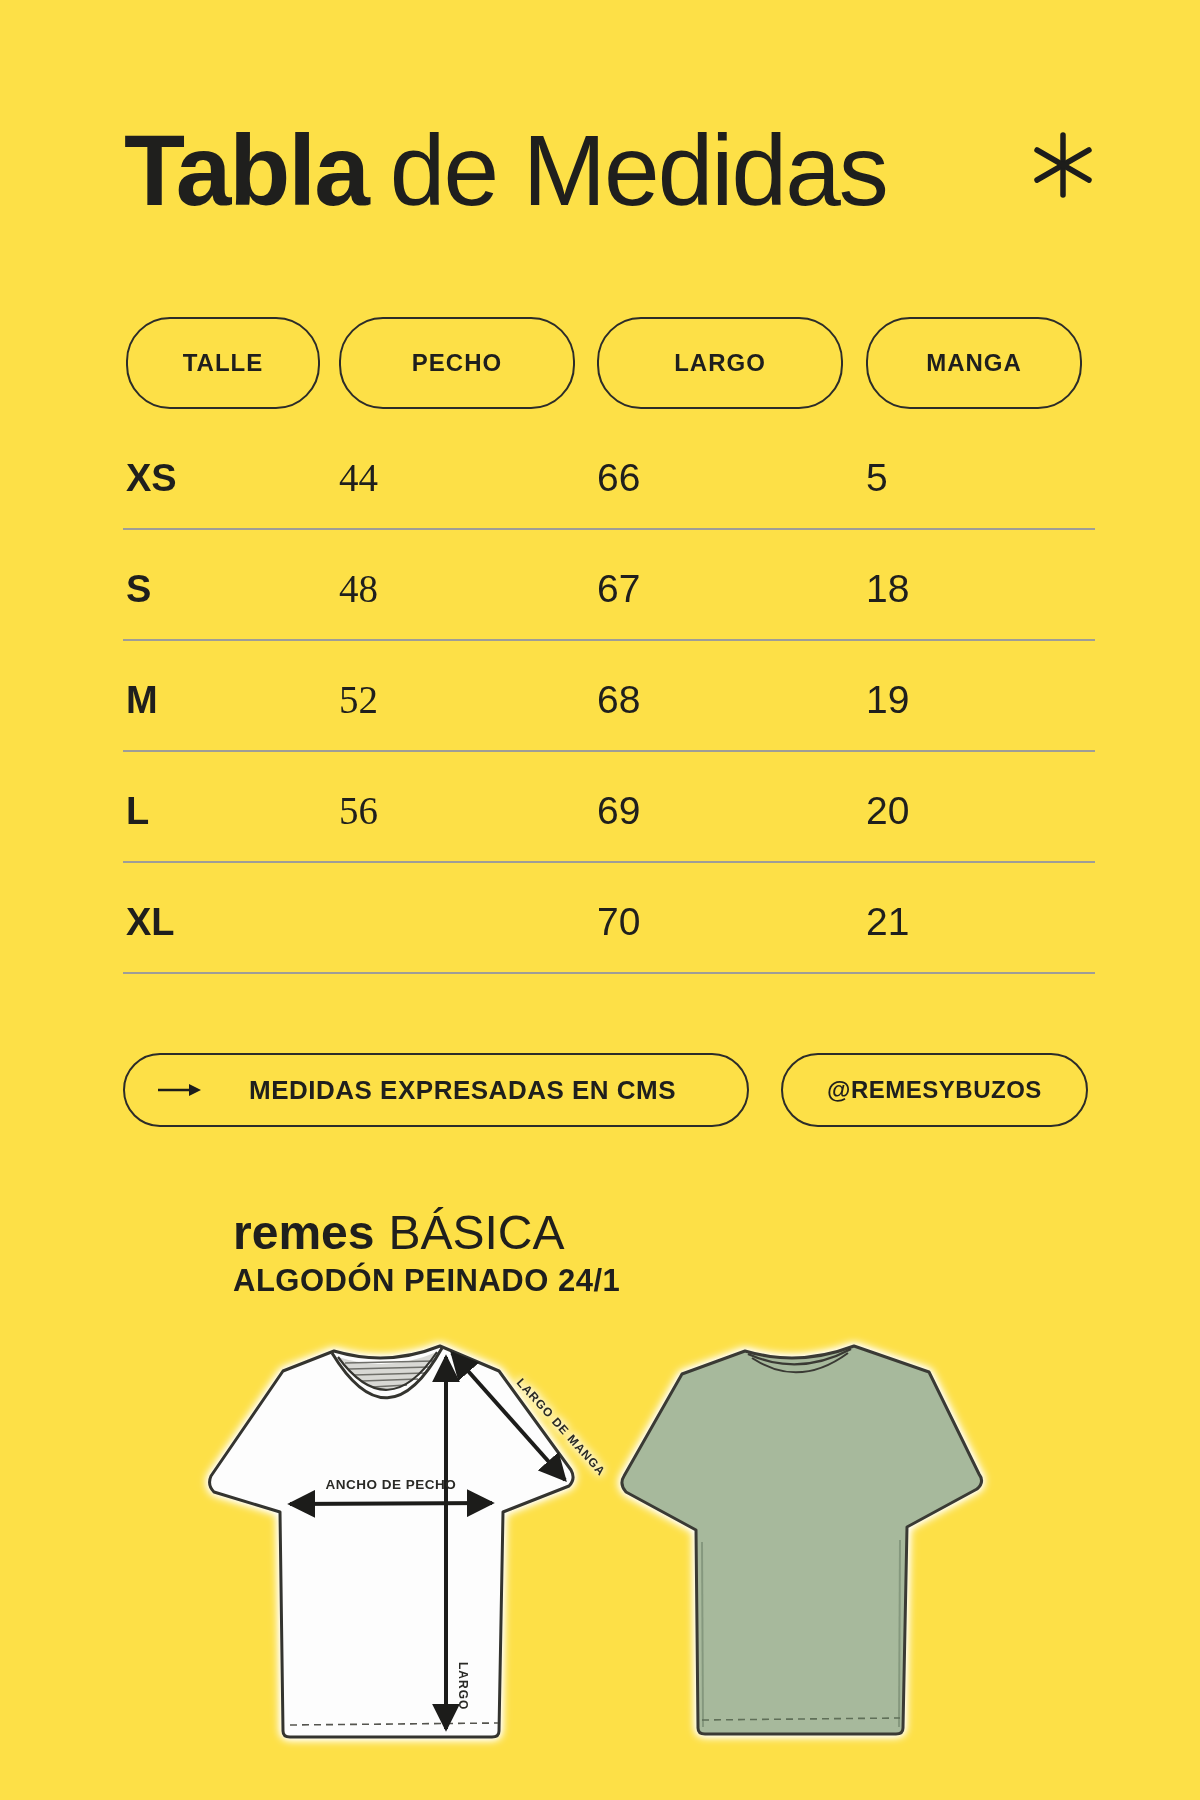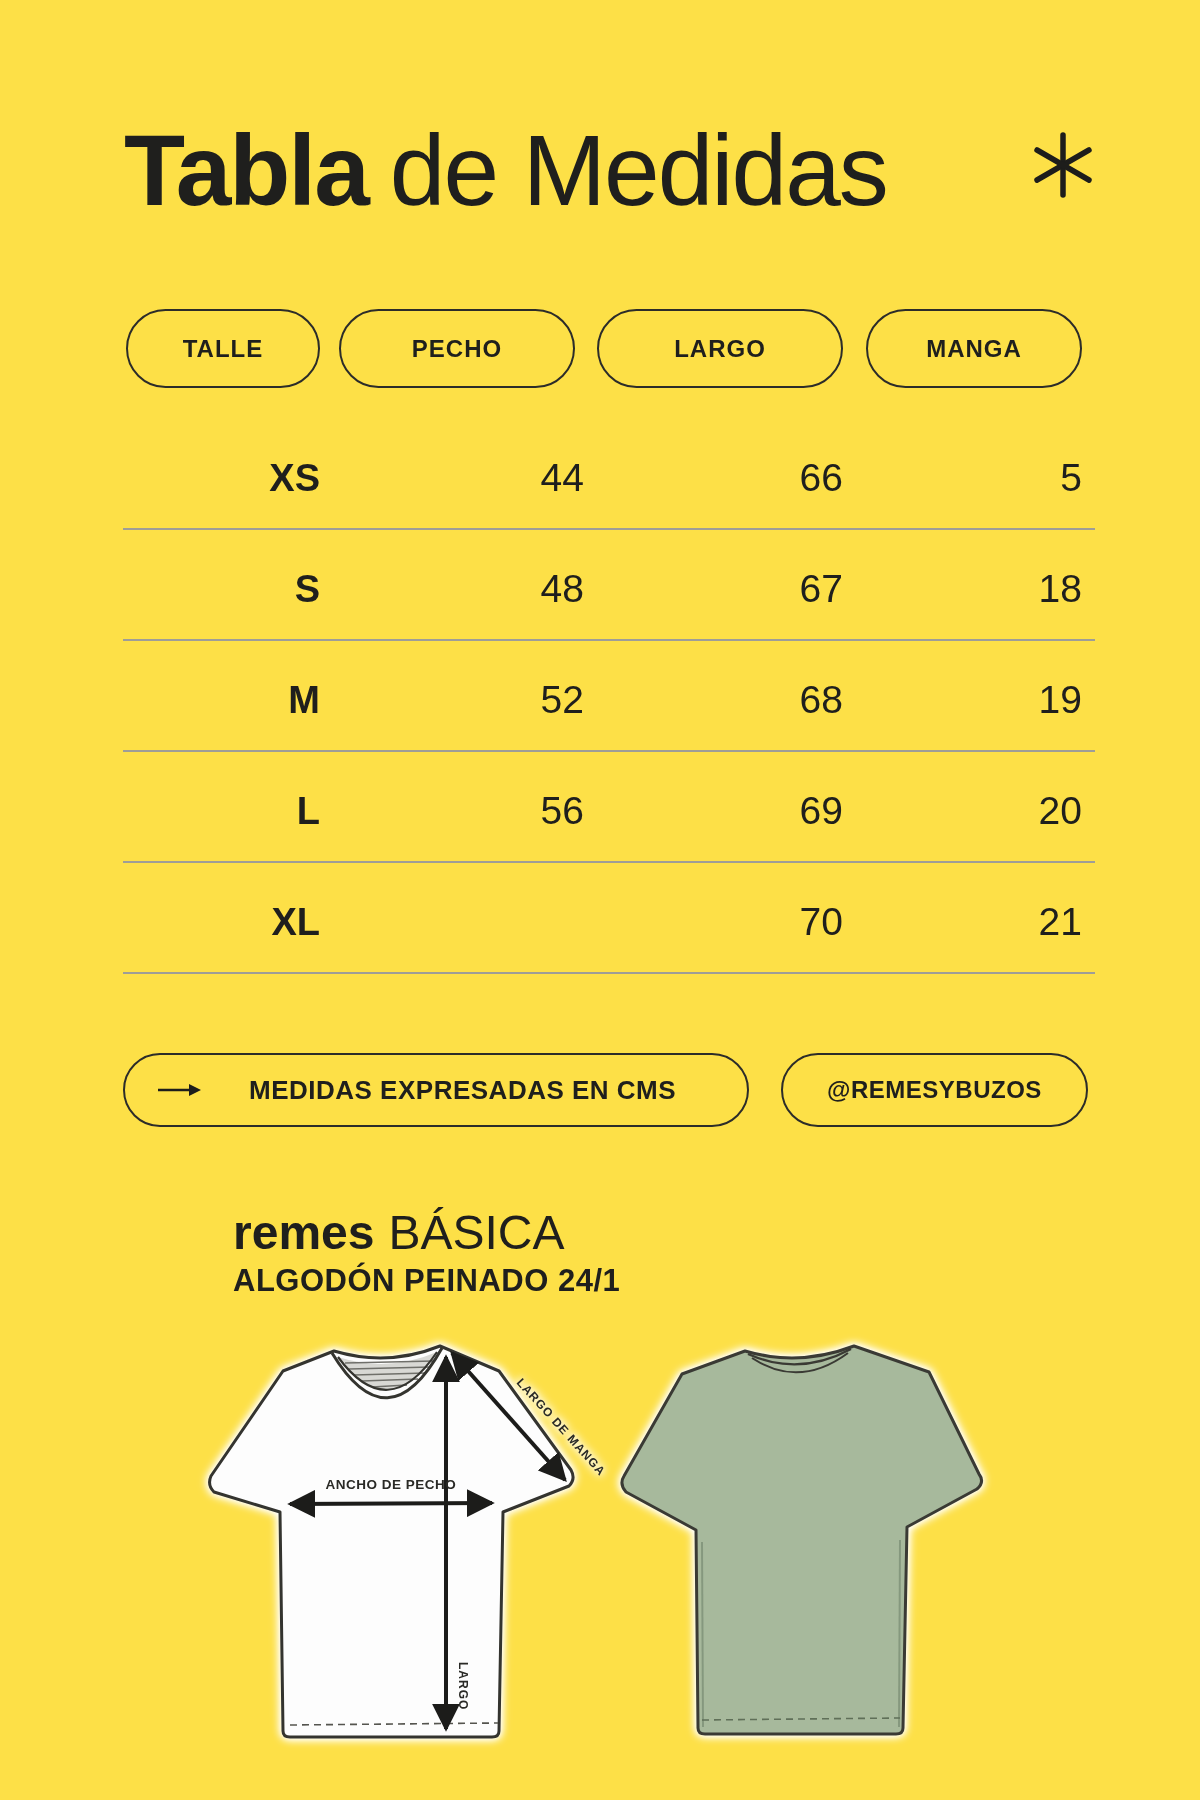--- a/index.html
+++ b/index.html
@@ -12,39 +12,39 @@
   
   .title{
     position:absolute;left:124px;top:118px;height:104px;
     font-size:100px;line-height:104px;letter-spacing:-2px;white-space:nowrap;
   }
   .title .t-bold{font-weight:700;}
   .title .t-reg{font-weight:400;margin-left:22px;}
   .asterisk{position:absolute;left:1030px;top:132px;}
   
   .pill{
-    position:absolute;top:309px;height:79px;box-sizing:border-box;
+    position:absolute;top:317px;height:92px;box-sizing:border-box;
     border:2.5px solid #2c2c29;border-radius:44px;
     display:flex;align-items:center;justify-content:center;
     font-size:24px;font-weight:700;letter-spacing:1px;
     background:transparent;
   }
   .pill-talle{left:126px;width:194px;}
   .pill-pecho{left:339px;width:236px;}
   .pill-largo{left:597px;width:246px;}
   .pill-manga{left:866px;width:216px;}
   
   .trow{position:absolute;left:0;width:1200px;height:60px;}
   .cell{
-    position:absolute;height:60px;line-height:60px;text-align:right;
+    position:absolute;height:60px;line-height:60px;text-align:left;
     font-size:39px;font-weight:500;
   }
   .cell.size{font-weight:700;font-size:38px;}
   .c1{left:126px;width:194px;}
-  .c2{left:348px;width:236px;}
+  .c2{left:339px;width:236px;font-family:Liberation Serif, serif;}
   .c3{left:597px;width:246px;}
   .c4{left:866px;width:216px;}
   .divider{position:absolute;left:123px;width:972px;height:2px;background:#9e9d97;}
   
   .note-pill{
     position:absolute;top:1053px;height:74px;box-sizing:border-box;
     border:2.5px solid #2c2c29;border-radius:37px;
     display:flex;align-items:center;
   }
   .note-pill.left{left:123px;width:626px;padding-left:30px;gap:42px;}

